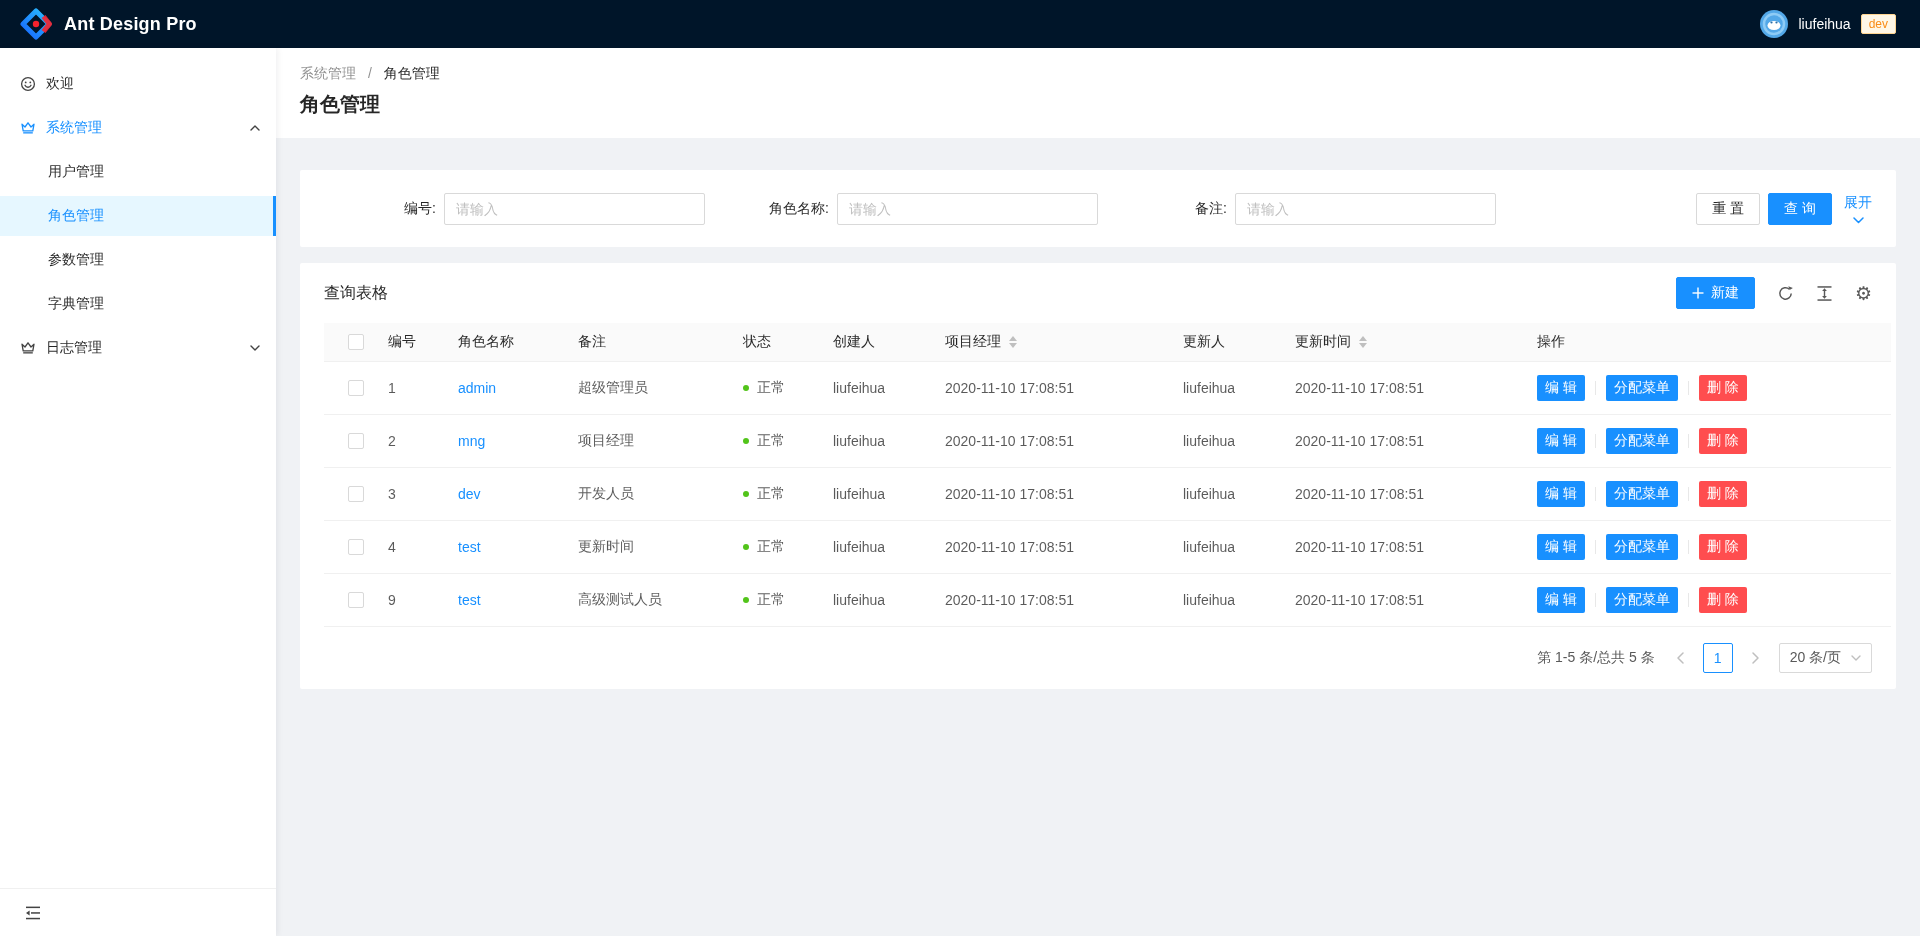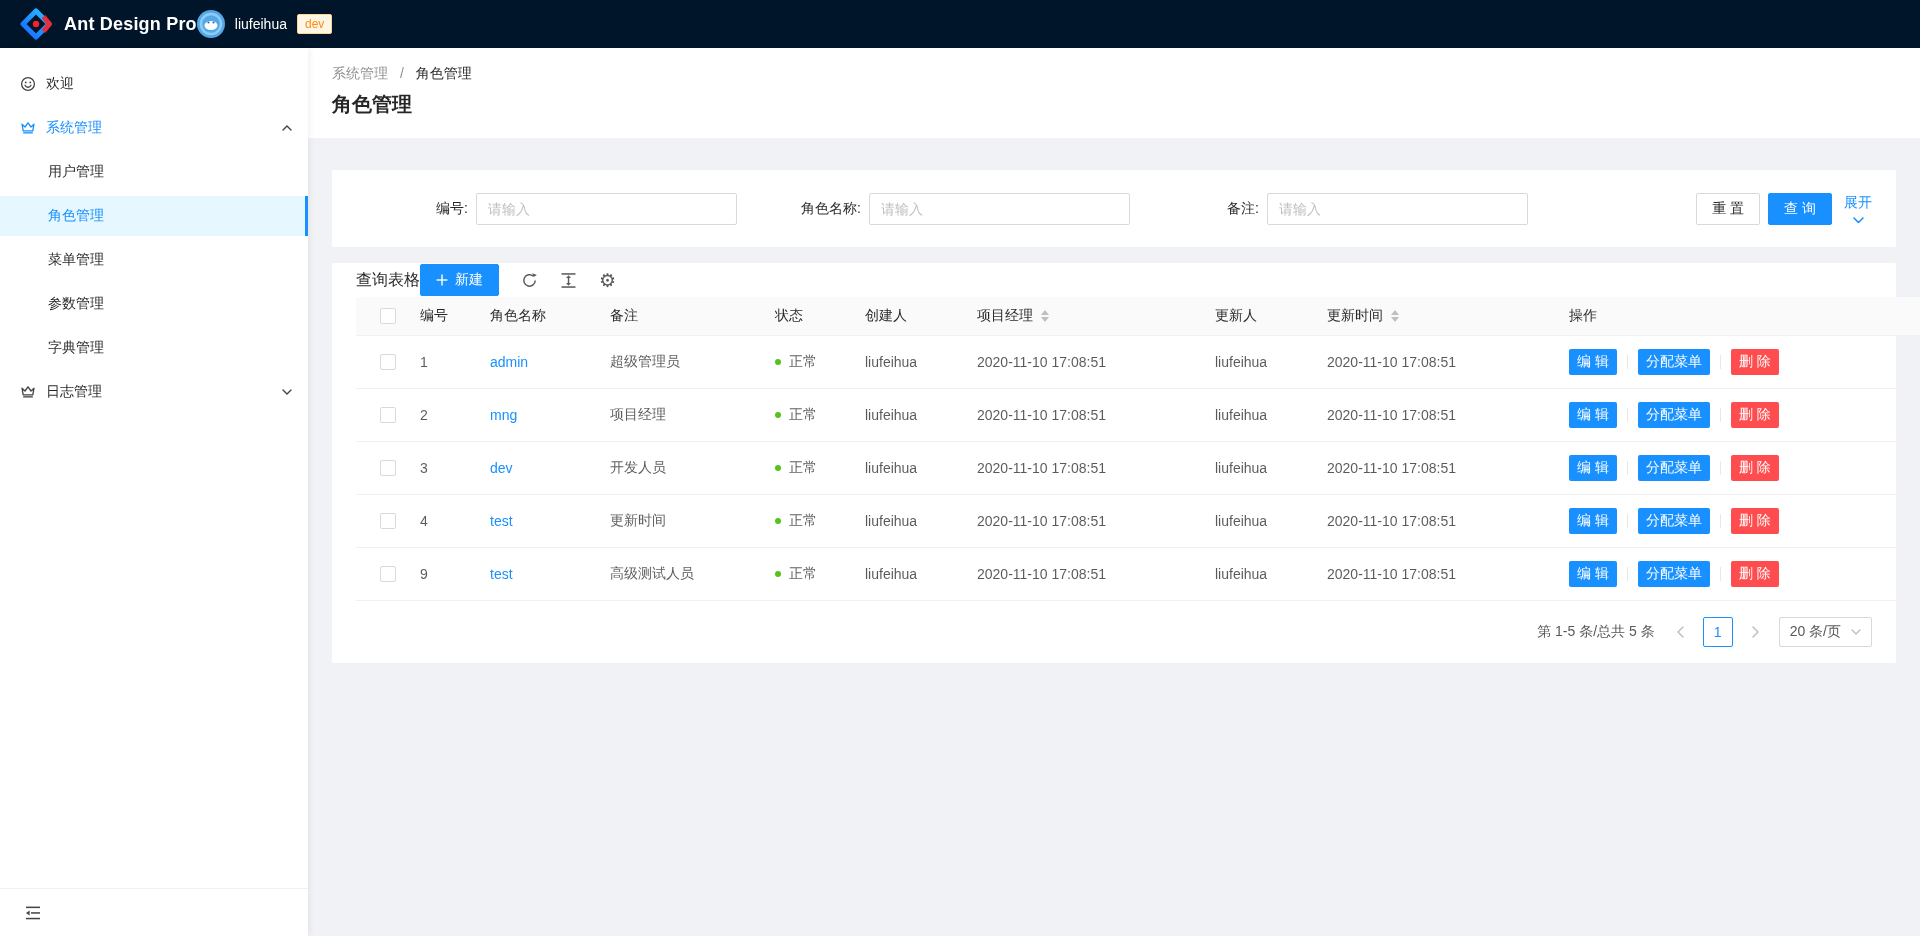--- a/index.html
+++ b/index.html
@@ -1,31 +1,31 @@
 <!DOCTYPE html>
 <html><head>
 <meta charset="utf-8">
 <style>
   * { margin:0; padding:0; box-sizing:border-box; }
   html,body { width:1920px; height:936px; overflow:hidden;
     font-family:"Liberation Sans", sans-serif; font-size:14px; color:rgba(0,0,0,0.85); }
 
   
   .app-header { height:48px; background:#001529; display:flex; align-items:center;
-    padding:0 24px 0 20px; }
+    justify-content:space-between; padding:0 24px 0 20px; }
   .brand { display:flex; align-items:center; gap:12px; }
   .brand-title { color:#fff; font-size:18px; font-weight:bold; letter-spacing:0.2px; }
   .header-right { display:flex; align-items:center; gap:10px; }
   .username { color:#fff; font-size:14px; }
   .env-tag { background:#fff7e6; border:1px solid #ffd591; color:#fa8c16;
     font-size:12px; line-height:18px; padding:0 7px; border-radius:2px; }
 
   
   .main { display:flex; height:888px; }
-  .sidebar { width:308px; background:#fff; display:flex; flex-direction:column;
+  .sidebar { width:276px; background:#fff; display:flex; flex-direction:column;
     box-shadow:2px 0 6px rgba(0,21,41,0.06); z-index:2; }
   .menu { flex:1; padding-top:12px; }
   .menu-item { height:40px; margin:4px 0; display:flex; align-items:center;
     padding:0 16px 0 20px; cursor:pointer; color:rgba(0,0,0,0.85); position:relative; }
   .menu-item .mi-icon { width:16px; height:16px; margin-right:10px; display:inline-flex; }
   .menu-item .mi-label { flex:1; }
   .menu-item .mi-arrow { display:inline-flex; }
   .menu-item.active-parent { color:#1890ff; }
   .submenu-item { height:40px; margin:4px 0; display:flex; align-items:center;
     padding-left:48px; cursor:pointer; color:rgba(0,0,0,0.85); }
@@ -56,22 +56,22 @@
   .btn { height:32px; padding:0 15px; border-radius:2px; font-size:14px;
     font-family:inherit; cursor:pointer; display:inline-flex; align-items:center; justify-content:center; }
   .btn-default { background:#fff; border:1px solid #d9d9d9; color:rgba(0,0,0,0.85); }
   .btn-primary { background:#1890ff; border:1px solid #1890ff; color:#fff; }
   .filter-actions .btn { margin-left:8px; }
   .expand-link { color:#1890ff; margin-left:12px; display:inline-flex; align-items:center;
     gap:5px; cursor:pointer; white-space:nowrap;flex-direction:column; }
 
   
   .table-card { margin:0 24px; background:#fff; border-radius:2px; padding-bottom:16px; }
-  .table-card-header { display:flex; align-items:center; 
-    padding:1px 24px; }
+  .table-card-header { display:flex; align-items:center; justify-content:space-between;
+    padding:14px 24px; }
   .table-card-title { font-size:16px; font-weight:500; }
   .toolbar { display:flex; align-items:center; }
   .btn-new { height:32px; gap:7px; }
   .tool-icon { margin-left:22px; display:inline-flex; align-items:center; cursor:pointer;
     color:#595959; }
   .gear-glyph { font-size:19px; line-height:16px;
     font-family:"DejaVu Sans", sans-serif; }
 
   table { border-collapse:collapse; width:1567px; margin:0 24px; table-layout:fixed; }
   thead th { background:#fafafa; font-weight:500; text-align:left; padding:8px 16px;
@@ -176,23 +176,20 @@
         </span>
       </div>
 
       <div class="submenu-item">
         <span>用户管理</span>
       </div>
       <div class="submenu-item selected">
         <span>角色管理</span>
       </div>
       <div class="submenu-item">
-        <span>菜单管理</span>
-      </div>
-      <div class="submenu-item">
         <span>参数管理</span>
       </div>
       <div class="submenu-item">
         <span>字典管理</span>
       </div>
 
       <div class="menu-item">
         <span class="mi-icon" style="color:#434343;">
           <svg width="16" height="16" viewBox="0 0 16 16">
             <path d="M2 4.2 L5 7 L8 2.8 L11 7 L14 4.2 L12.8 10.8 L3.2 10.8 Z" fill="none" stroke="currentColor" stroke-width="1.3" stroke-linejoin="round"></path>

